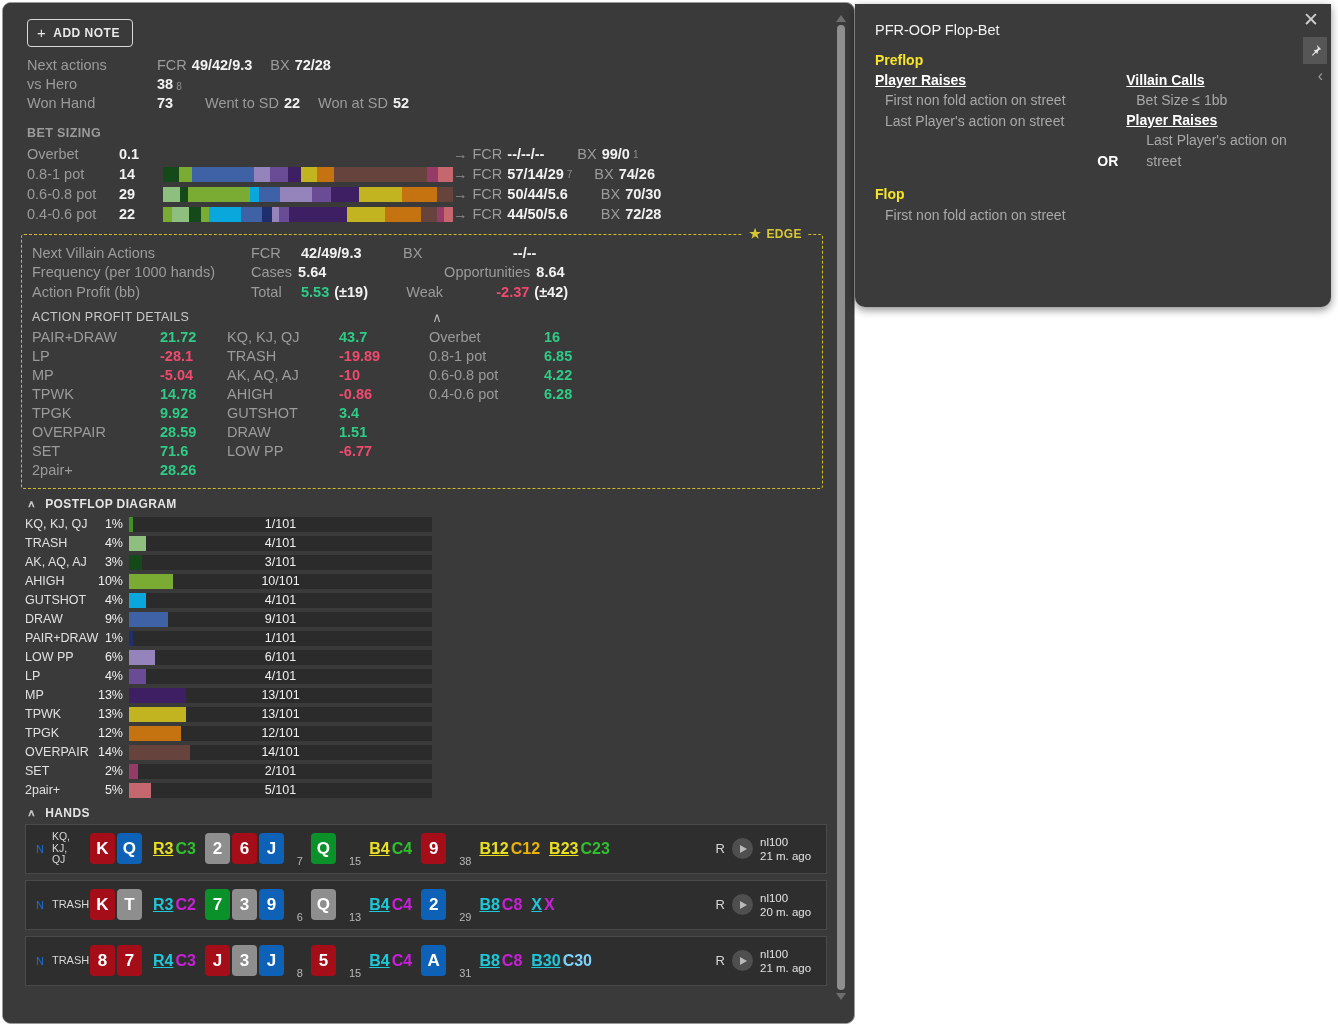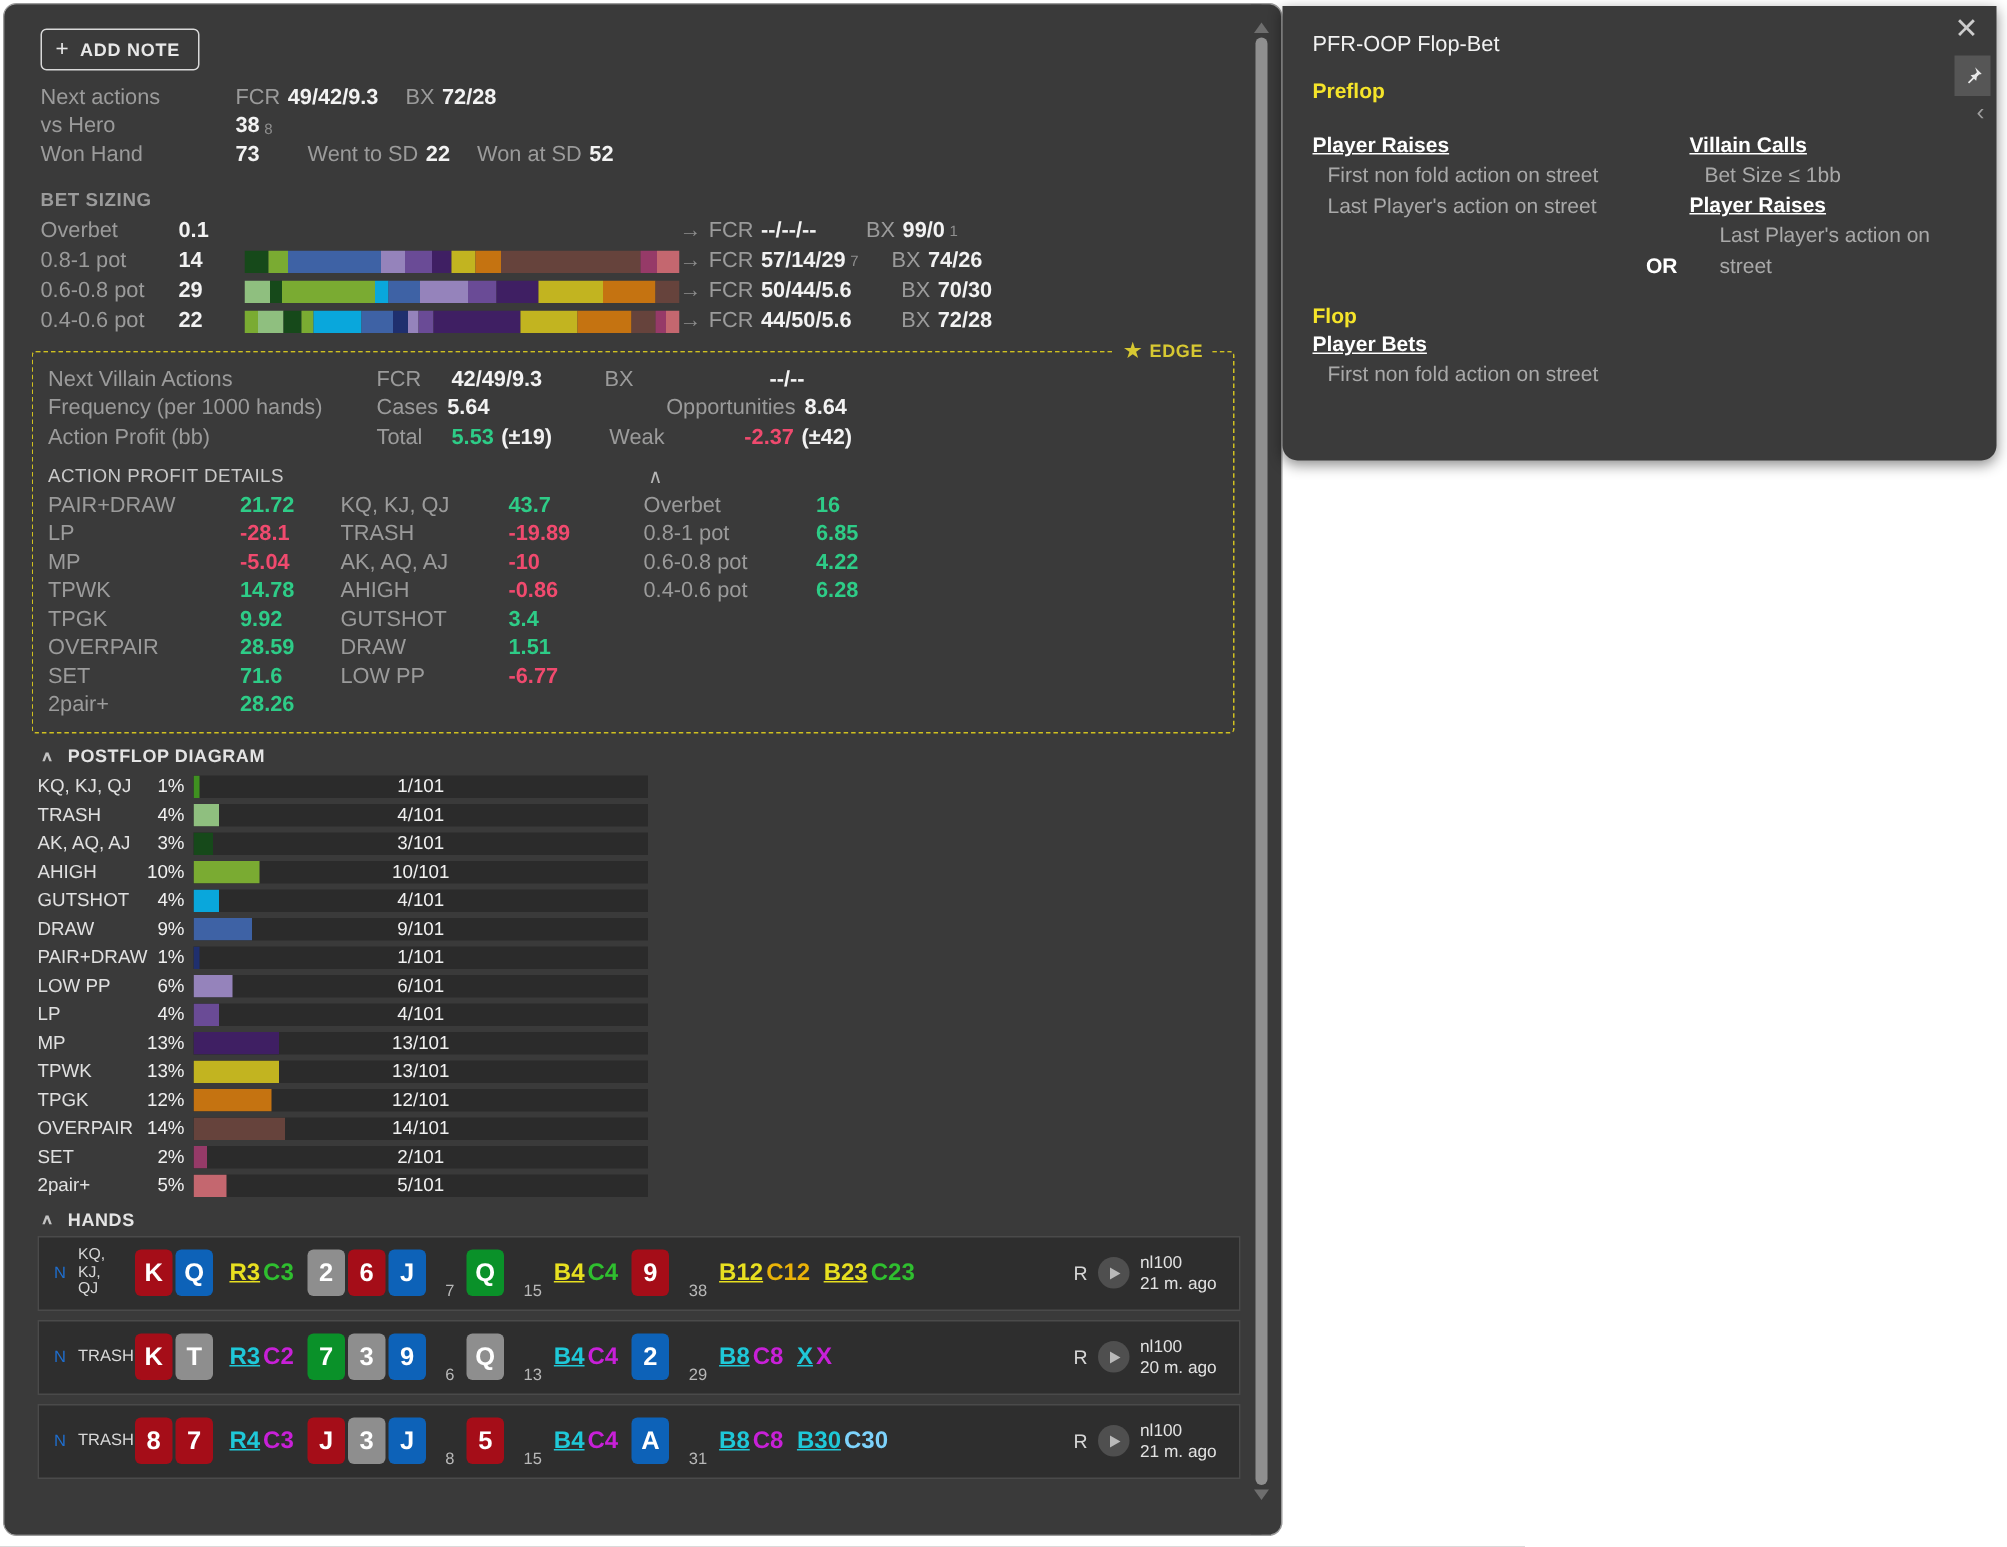--- a/index.html
+++ b/index.html
@@ -195,21 +195,21 @@
     width:476px; height:303px;
     background:#3b3b3b;
     border-radius: 0 0 10px 10px;
     box-shadow: 0 3px 9px rgba(0,0,0,.45);
     color:#e7e7e7;
     padding: 18px 18px 0 20px;
   }
   .tip-title { color:#f2f2f2; font-size:14.5px; margin-bottom:14px; }
   .tip-street { color:#f5e42a; font-size:14px; font-weight:bold; margin-bottom:3px; }
   .tip-cols { display:flex; }
-  .tip-col { width:250px;margin-top:16px; }
+  .tip-col { width:250px; }
   .tip-col.right { width:210px; }
   .tip-head {
     color:#ffffff; font-size:14px; font-weight:bold;
     text-decoration:underline; margin: 1px 0 2px 0;
   }
   .tip-line { color:#a9a9a9; font-size:14px; padding-left:10px; line-height:21px; }
   .tip-or {
     color:#ffffff; font-size:14px; font-weight:bold;
     align-self:flex-end; padding: 0 8px 3px 0;
   }
@@ -798,18 +798,17 @@
           <div class="tip-head">Villain Calls</div>
           <div class="tip-line">Bet Size ≤ 1bb</div>
           <div class="tip-head">Player Raises</div>
           <div class="tip-line" style="padding-left:20px">Last Player's action on street</div>
         </div>
       </div>
     </div>
 
     <div style="margin-top:14px">
       <div class="tip-street">Flop</div>
-      <div class="tip-head">Player Bets</div>
       <div class="tip-line">First non fold action on street</div>
     </div>
   </div>
 
 </div>
 
 </body></html>

